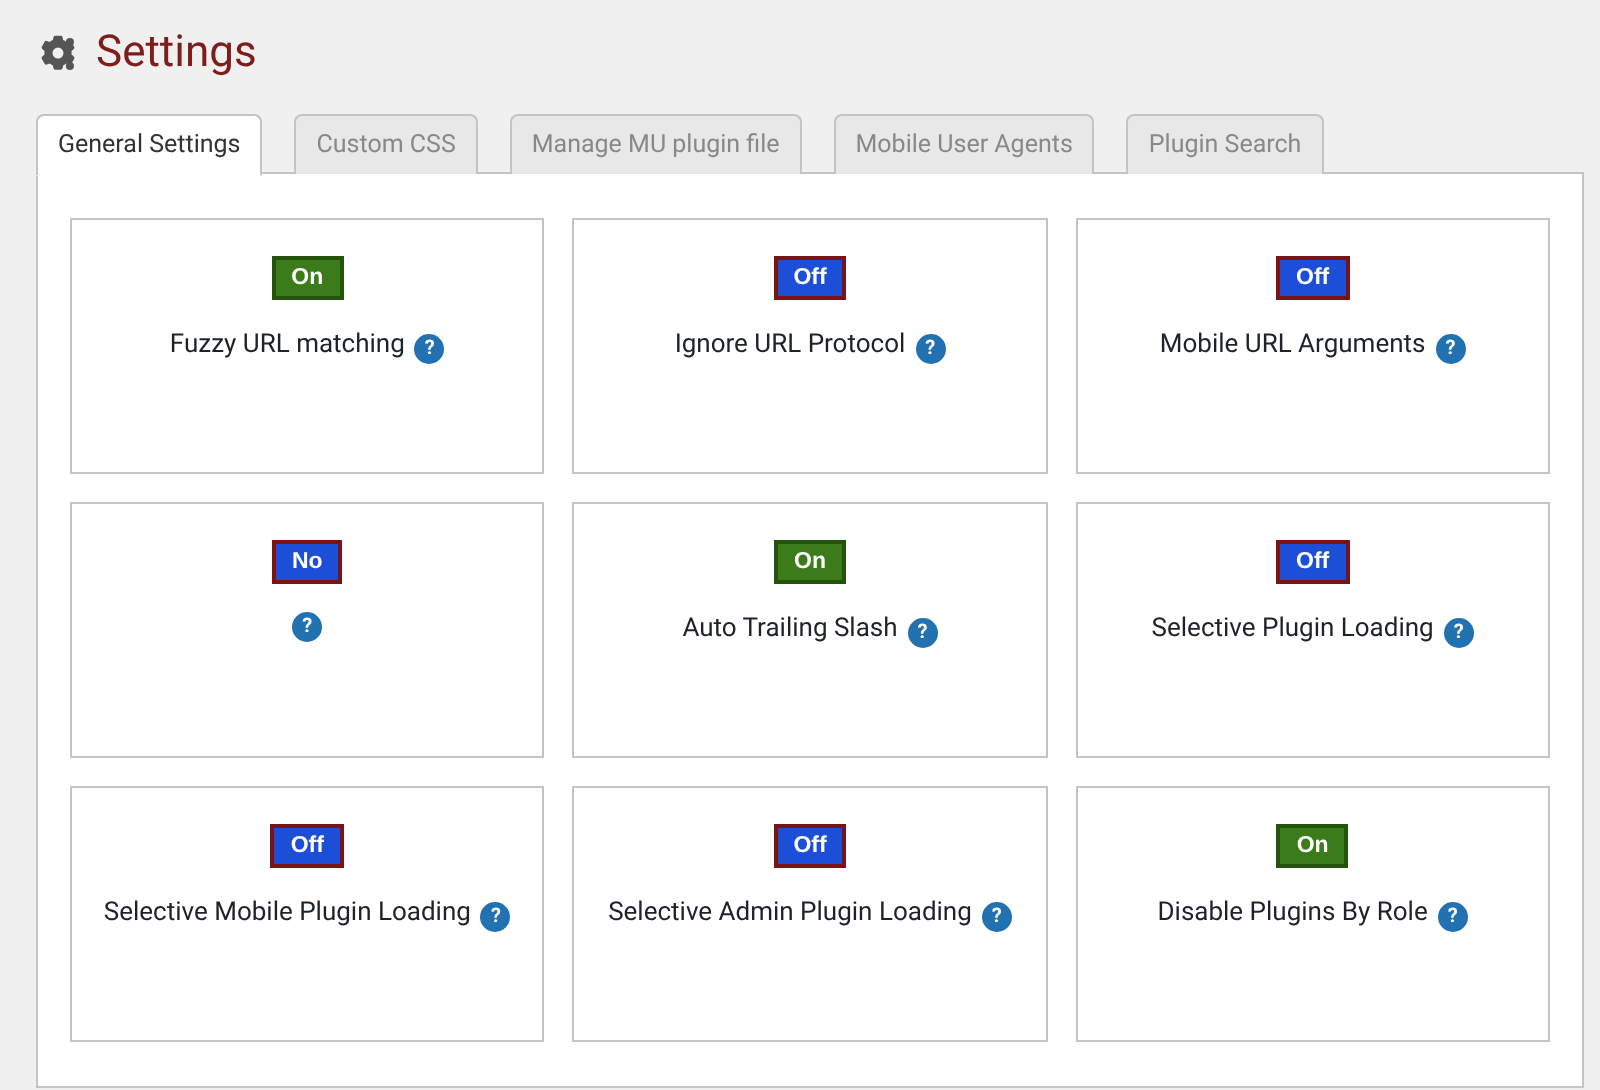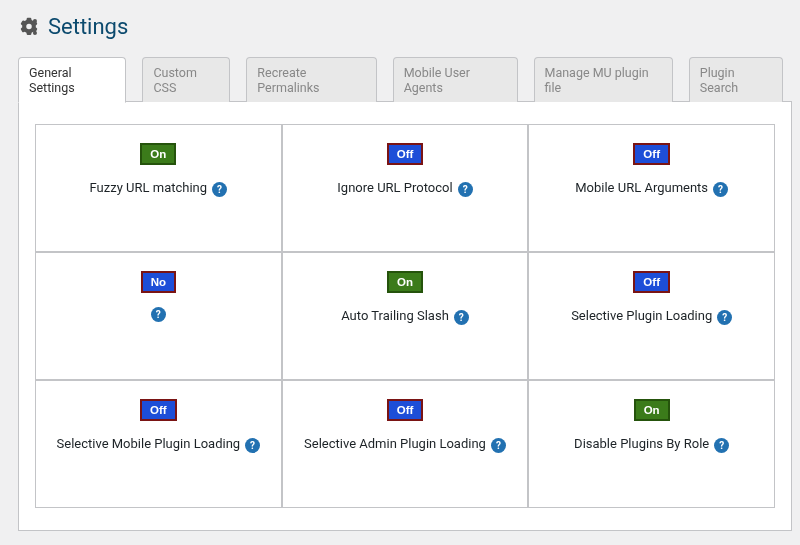--- a/index.html
+++ b/index.html
@@ -21,21 +21,21 @@
       padding: 14px 18px 18px 18px;
     }
     .header .icon {
       width: 22px;
       height: 22px;
       color: #555;
     }
     .header h1 {
       font-size: 22px;
       font-weight: 400;
-      color: #0c4a6e;
+      color: #7f1d1d;
     }
     .tabs {
       display: flex;
       padding-left: 18px;
       position: relative;
       z-index: 2;
     }
     .tab {
       border: 1px solid #c3c4c7;
       border-bottom: none;
@@ -65,20 +65,21 @@
       background: #fff;
       border: 1px solid #c3c4c7;
       margin: 0 8px 0 18px;
       padding: 22px 16px;
       position: relative;
       top: -1px;
     }
     .grid {
       display: grid;
       grid-template-columns: repeat(3, 1fr);
+      gap: 14px;
     }
     .card {
       border: 1px solid #c3c4c7;
       padding: 18px 10px 30px 10px;
       min-height: 128px;
       display: flex;
       flex-direction: column;
       align-items: center;
       text-align: center;
     }
@@ -139,23 +140,22 @@
       <circle cx="18.5" cy="5.5" r="2.2"></circle>
       <circle cx="18.5" cy="18.5" r="2.2"></circle>
     </svg>
   </span>
   <h1>Settings</h1>
 </div>
 
 <div class="tabs">
   <div class="tab active">General Settings</div>
   <div class="tab">Custom CSS</div>
-  <div class="tab">Recreate Permalinks</div>
+  <div class="tab">Manage MU plugin file</div>
   <div class="tab">Mobile User Agents</div>
-  <div class="tab">Manage MU plugin file</div>
   <div class="tab">Plugin Search</div>
 </div>
 
 <div class="panel">
   <div class="grid">
 
     <div class="card">
       <span class="toggle on">On</span>
       <div class="card-label">
         <span class="label-text">Fuzzy URL matching</span>

